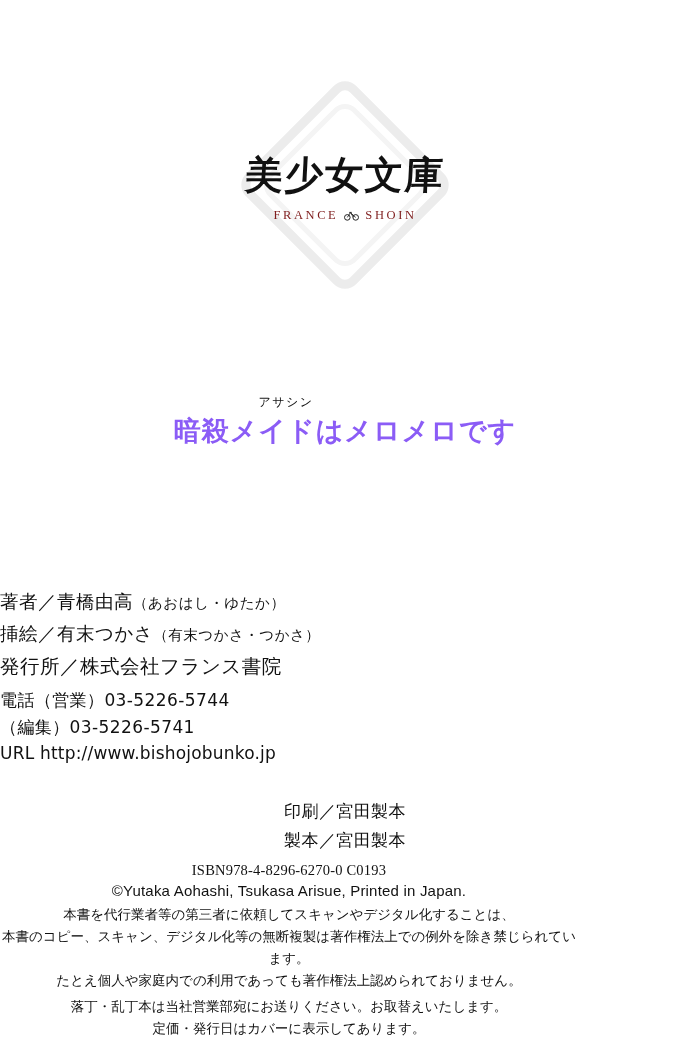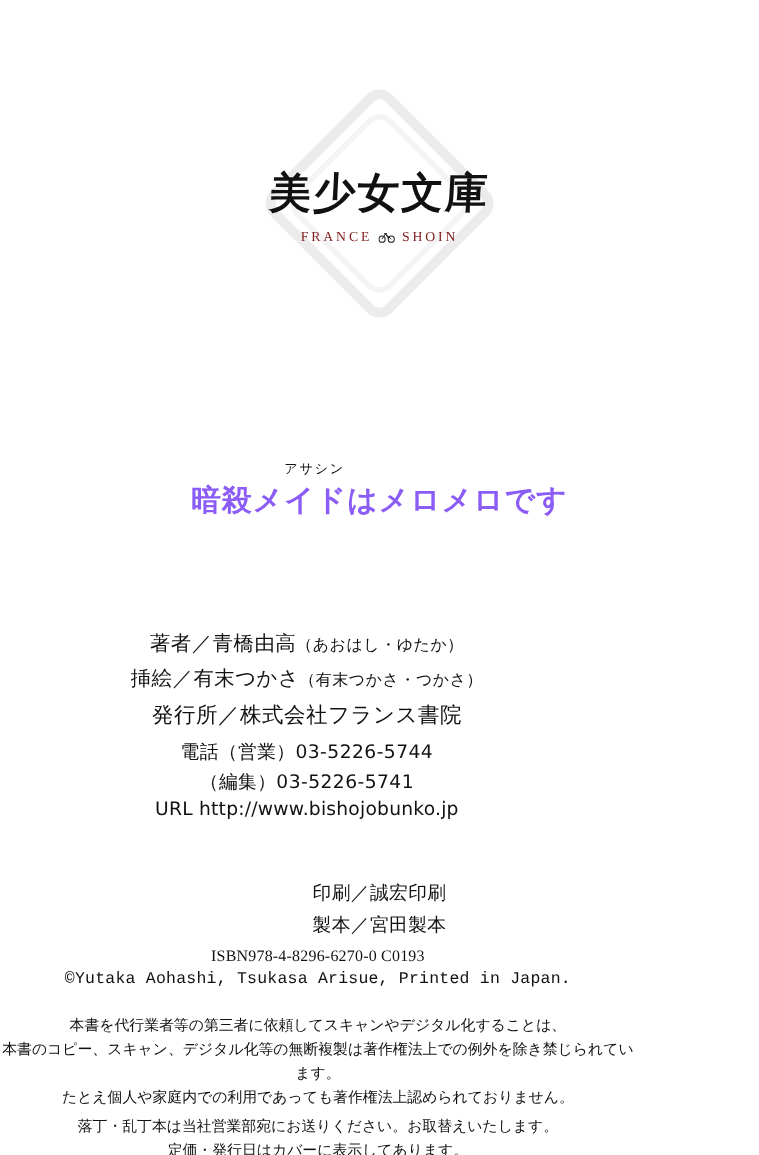--- a/index.html
+++ b/index.html
@@ -85,21 +85,21 @@
     display: inline-block;
     width: 15px;
     height: 11px;
     position: relative;
   }
   .logo-mark svg { display: block; }
 
   
   .title-block {
     position: absolute;
-    top: 418px;
+    top: 394px;
     left: 0;
     width: 690px;
     text-align: center;
   }
   .title-ruby {
     font-family: "DejaVu Sans", sans-serif;
     font-size: 12px;
     letter-spacing: 1.5px;
     color: #111;
     margin: 0 0 2px 0;
@@ -110,24 +110,23 @@
     font-size: 27px;
     font-weight: 700;
     letter-spacing: 1px;
     color: #8b5cf6;
     margin: 0;
   }
 
   
   .colophon {
     position: absolute;
-    top: 572px;
+    top: 589px;
     left: 0;
     width: 558px;
-    text-align: center;
   }
   .colophon .line {
     font-family: "DejaVu Sans", sans-serif;
     color: #111;
   }
   .l-author {
     font-size: 18.5px;
     letter-spacing: 0.5px;
     margin-bottom: 7px;
   }
@@ -185,24 +184,24 @@
     text-align: center;
   }
   .l-isbn {
     font-family: "Liberation Serif", serif;
     font-size: 14.5px;
     letter-spacing: 0.2px;
     margin-bottom: 3px;
     color: #111;
   }
   .l-copy {
-    font-family: Liberation Mono, monospace;
+    font-family: Liberation Sans, sans-serif;
     font-size: 15px;
     letter-spacing: 0.2px;
-    margin-bottom: 23px;
+    margin-bottom: 5px;
     color: #111;
   }
   .l-note {
     font-family: "DejaVu Sans", sans-serif;
     font-size: 13.5px;
     letter-spacing: 0px;
     line-height: 1.62;
     color: #111;
   }
   .l-note.gap {
@@ -244,21 +243,21 @@
   <div class="line l-illust">
     <span>挿絵／有末つかさ</span><span class="small">（有末つかさ・つかさ）</span>
   </div>
   <div class="line l-publisher">発行所／株式会社フランス書院</div>
   <div class="line l-tel1">電話（営業）03-5226-5744</div>
   <div class="line l-tel2">（編集）03-5226-5741</div>
   <div class="line l-url">URL http://www.bishojobunko.jp</div>
 </div>
 
 <div class="print-block">
-  <div class="l-print">印刷／誠宏印刷</div>
+  <div class="l-print">印刷／宮田製本</div>
   <div class="l-bind">製本／宮田製本</div>
 </div>
 
 <div class="legal">
   <div class="l-isbn">ISBN978-4-8296-6270-0 C0193</div>
   <div class="l-copy">©Yutaka Aohashi, Tsukasa Arisue,  Printed in Japan.</div>
   <div class="l-note">本書を代行業者等の第三者に依頼してスキャンやデジタル化することは、</div>
   <div class="l-note">本書のコピー、スキャン、デジタル化等の無断複製は著作権法上での例外を除き禁じられています。</div>
   <div class="l-note">たとえ個人や家庭内での利用であっても著作権法上認められておりません。</div>
   <div class="l-note gap">落丁・乱丁本は当社営業部宛にお送りください。お取替えいたします。</div>

